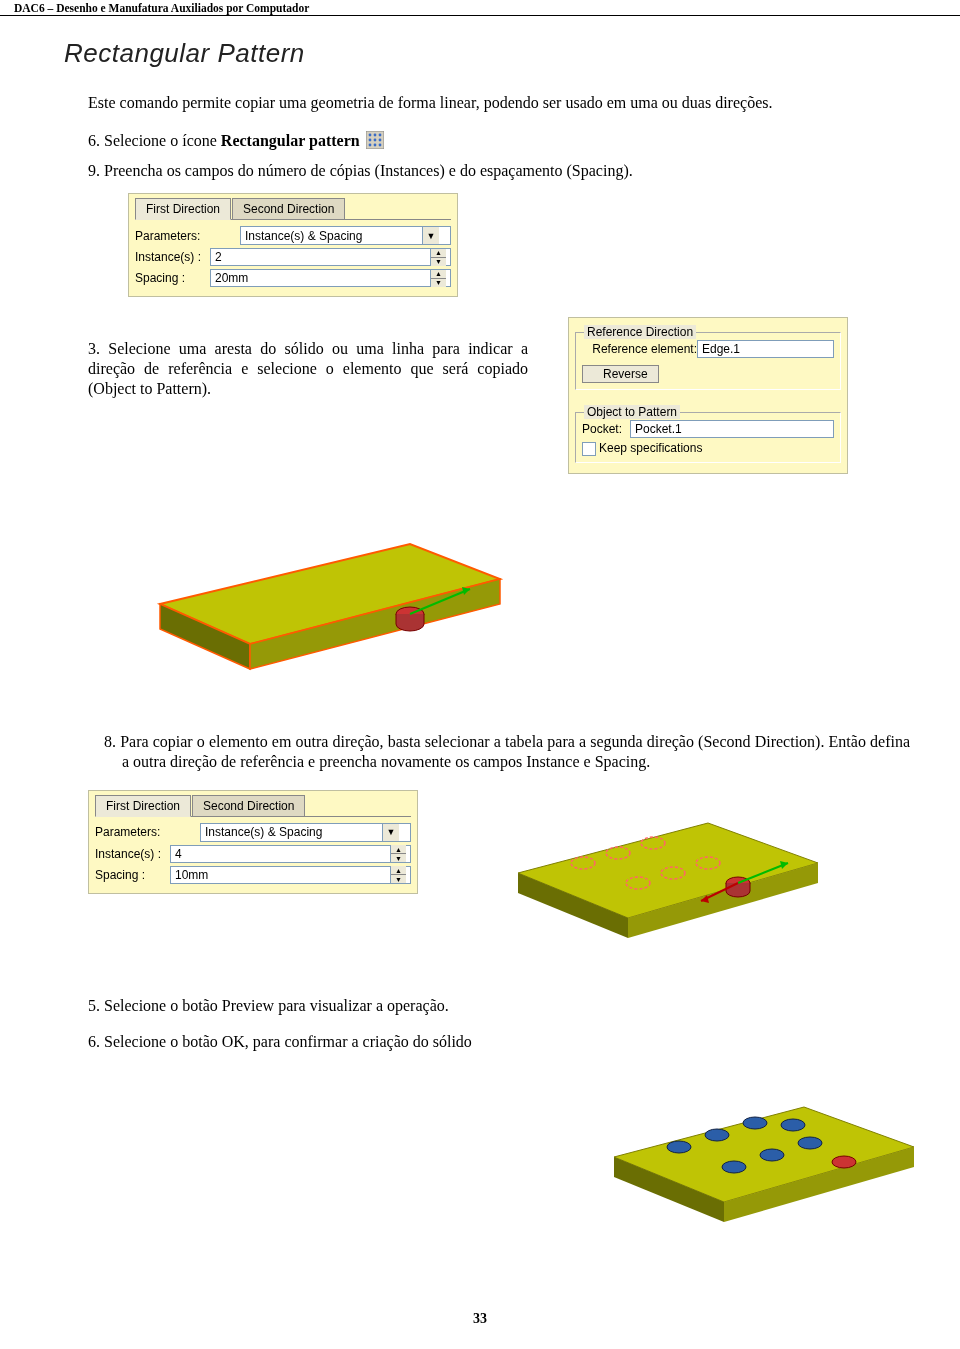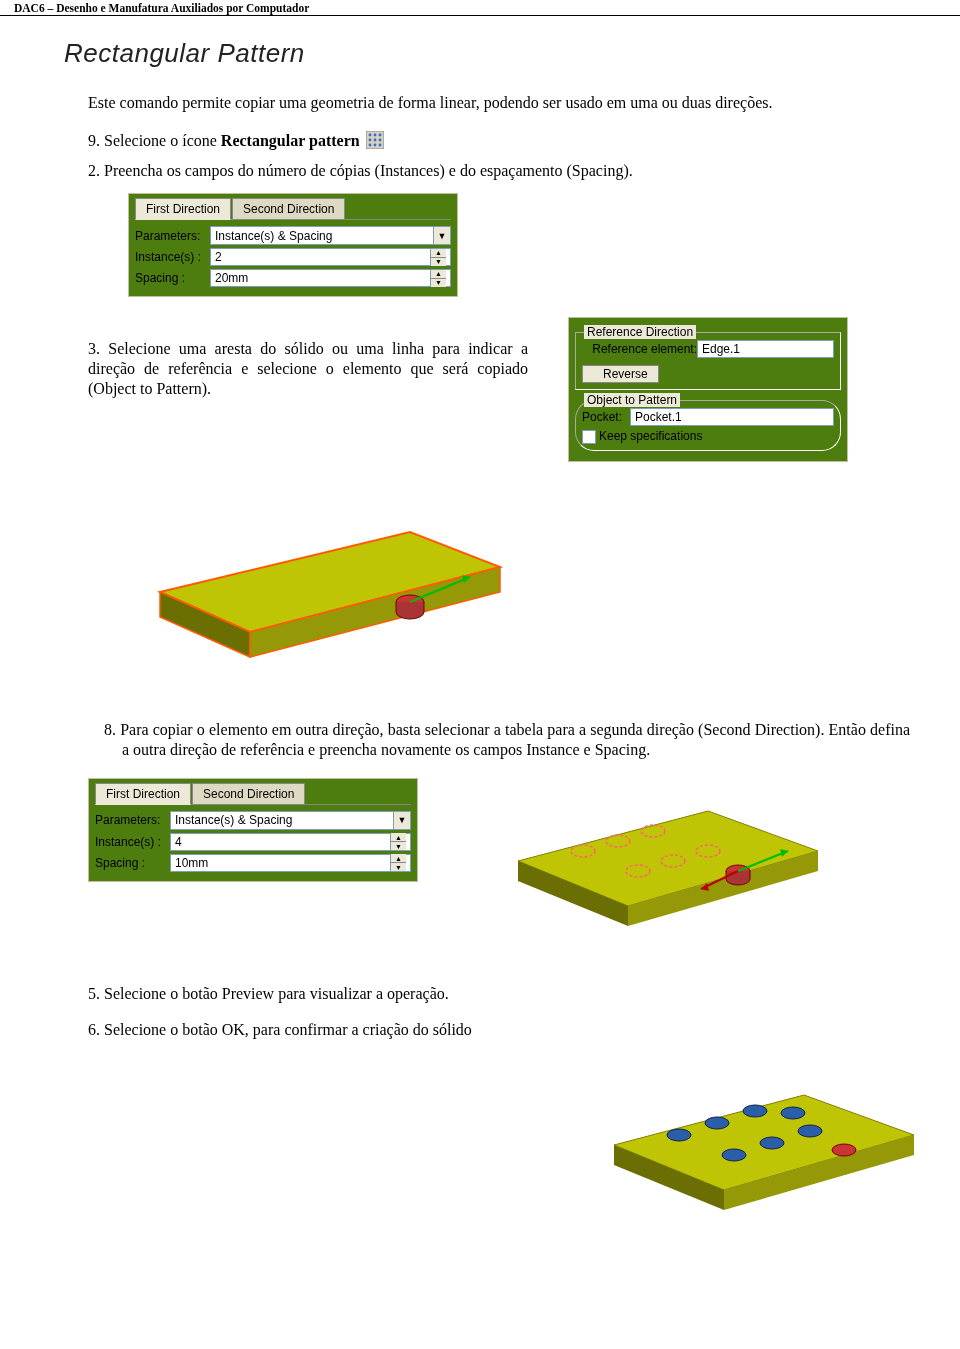--- a/index.html
+++ b/index.html
@@ -47,21 +47,21 @@
   }
   .step .bold { font-weight: bold; }
   .icon-grid {
     display: inline-block;
     width: 18px;
     height: 18px;
     vertical-align: text-bottom;
     margin-left: 2px;
   }
   .dialog {
-    background: #4d7c0f;
+    background: #fef9c3;
     border: 1px solid #c0bfa0;
     font-family: Tahoma, Arial, sans-serif;
     font-size: 12px;
     box-sizing: border-box;
     padding: 4px 6px 6px 6px;
   }
   .tabs {
     display: flex;
     border-bottom: 1px solid #888;
     margin-bottom: 6px;
@@ -94,24 +94,25 @@
     box-sizing: border-box;
     justify-content: space-between;
   }
   .row .combo {
     display: inline-flex;
     flex: 1;
     background: #fff;
     border: 1px solid #7f9db9;
     height: 19px;
     align-items: center;
-    padding: 0 0 0 4px;
+    padding: 0 11px 0 4px;
     font-size: 12px;
     box-sizing: border-box;
     justify-content: space-between;
+    margin-left: 30px;
   }
   .drop-arrow {
     width: 16px;
     height: 17px;
     background: #ece9d8;
     border-left: 1px solid #7f9db9;
     display: flex;
     align-items: center;
     justify-content: center;
     font-size: 9px;
@@ -211,40 +212,40 @@
 
 <div class="page">
   <div class="header-line">DAC6 – Desenho e Manufatura Auxiliados por Computador</div>
 
   <div class="content">
     <div class="section-title">Rectangular Pattern</div>
 
     <div class="intro">Este comando permite copiar uma geometria de forma linear, podendo ser usado em uma ou duas direções.</div>
 
     <div class="step">
-      <span>9.  Selecione o ícone </span><span class="bold">Rectangular pattern</span>
+      <span>6.  Selecione o ícone </span><span class="bold">Rectangular pattern</span>
       <span class="icon-grid">
         <svg viewBox="0 0 18 18" width="18" height="18">
           <rect x="0" y="0" width="18" height="18" fill="#d6d0bf" stroke="#888"></rect>
           <g fill="#3a6cc7">
             <circle cx="4" cy="4" r="1.4"></circle>
               <circle cx="9" cy="4" r="1.4"></circle>
               <circle cx="14" cy="4" r="1.4"></circle>
             <circle cx="4" cy="9" r="1.4"></circle>
               <circle cx="9" cy="9" r="1.4"></circle>
               <circle cx="14" cy="9" r="1.4"></circle>
             <circle cx="4" cy="14" r="1.4"></circle>
               <circle cx="9" cy="14" r="1.4"></circle>
               <circle cx="14" cy="14" r="1.4"></circle>
           </g>
         </svg>
       </span>
     </div>
 
-    <div class="step">2.  Preencha os campos do número de cópias  (Instances) e do espaçamento (Spacing).</div>
+    <div class="step">9.  Preencha os campos do número de cópias  (Instances) e do espaçamento (Spacing).</div>
 
     <div class="dialog" style="width:330px;margin:12px 0 20px 64px;">
       <div class="tabs">
         <div class="tab active">First Direction</div>
         <div class="tab inactive">Second Direction</div>
       </div>
       <div class="row">
         <div class="lbl">Parameters:</div>
         <div class="combo">
           <span>Instance(s) &amp; Spacing</span>
@@ -282,21 +283,21 @@
           <div class="group">
             <div class="legend">Reference Direction</div>
             <div class="row">
               <span style="width:115px;text-align:right;">Reference element:</span>
               <div class="field" style="flex:1;">
                   <span>Edge.1</span>
                 </div>
             </div>
             <div class="btn" style="margin-top:4px;padding-left:20px;">Reverse</div>
           </div>
-          <div class="group" style="margin-top:10px;border-radius:19px;">
+          <div class="group" style="margin-top:22px;">
             <div class="legend">Object to Pattern</div>
             <div class="row">
               <span style="width:48px;">Pocket:</span>
               <div class="field" style="flex:1;text-align:right;">
                   <span>Pocket.1</span>
                 </div>
             </div>
             <div style="margin-top:3px;">
               <span class="chk"></span><span>Keep specifications</span>
             </div>
@@ -392,13 +393,14 @@
           <ellipse cx="150" cy="105" rx="12" ry="6"></ellipse>
           <ellipse cx="188" cy="93" rx="12" ry="6"></ellipse>
           <ellipse cx="226" cy="81" rx="12" ry="6"></ellipse>
         </g>
         <ellipse cx="260" cy="100" rx="12" ry="6" fill="#c33" stroke="#700"></ellipse>
       </svg>
     </div>
 
   </div>
 
+  <div class="page-num">33</div>
 </div>
 
 </body></html>

